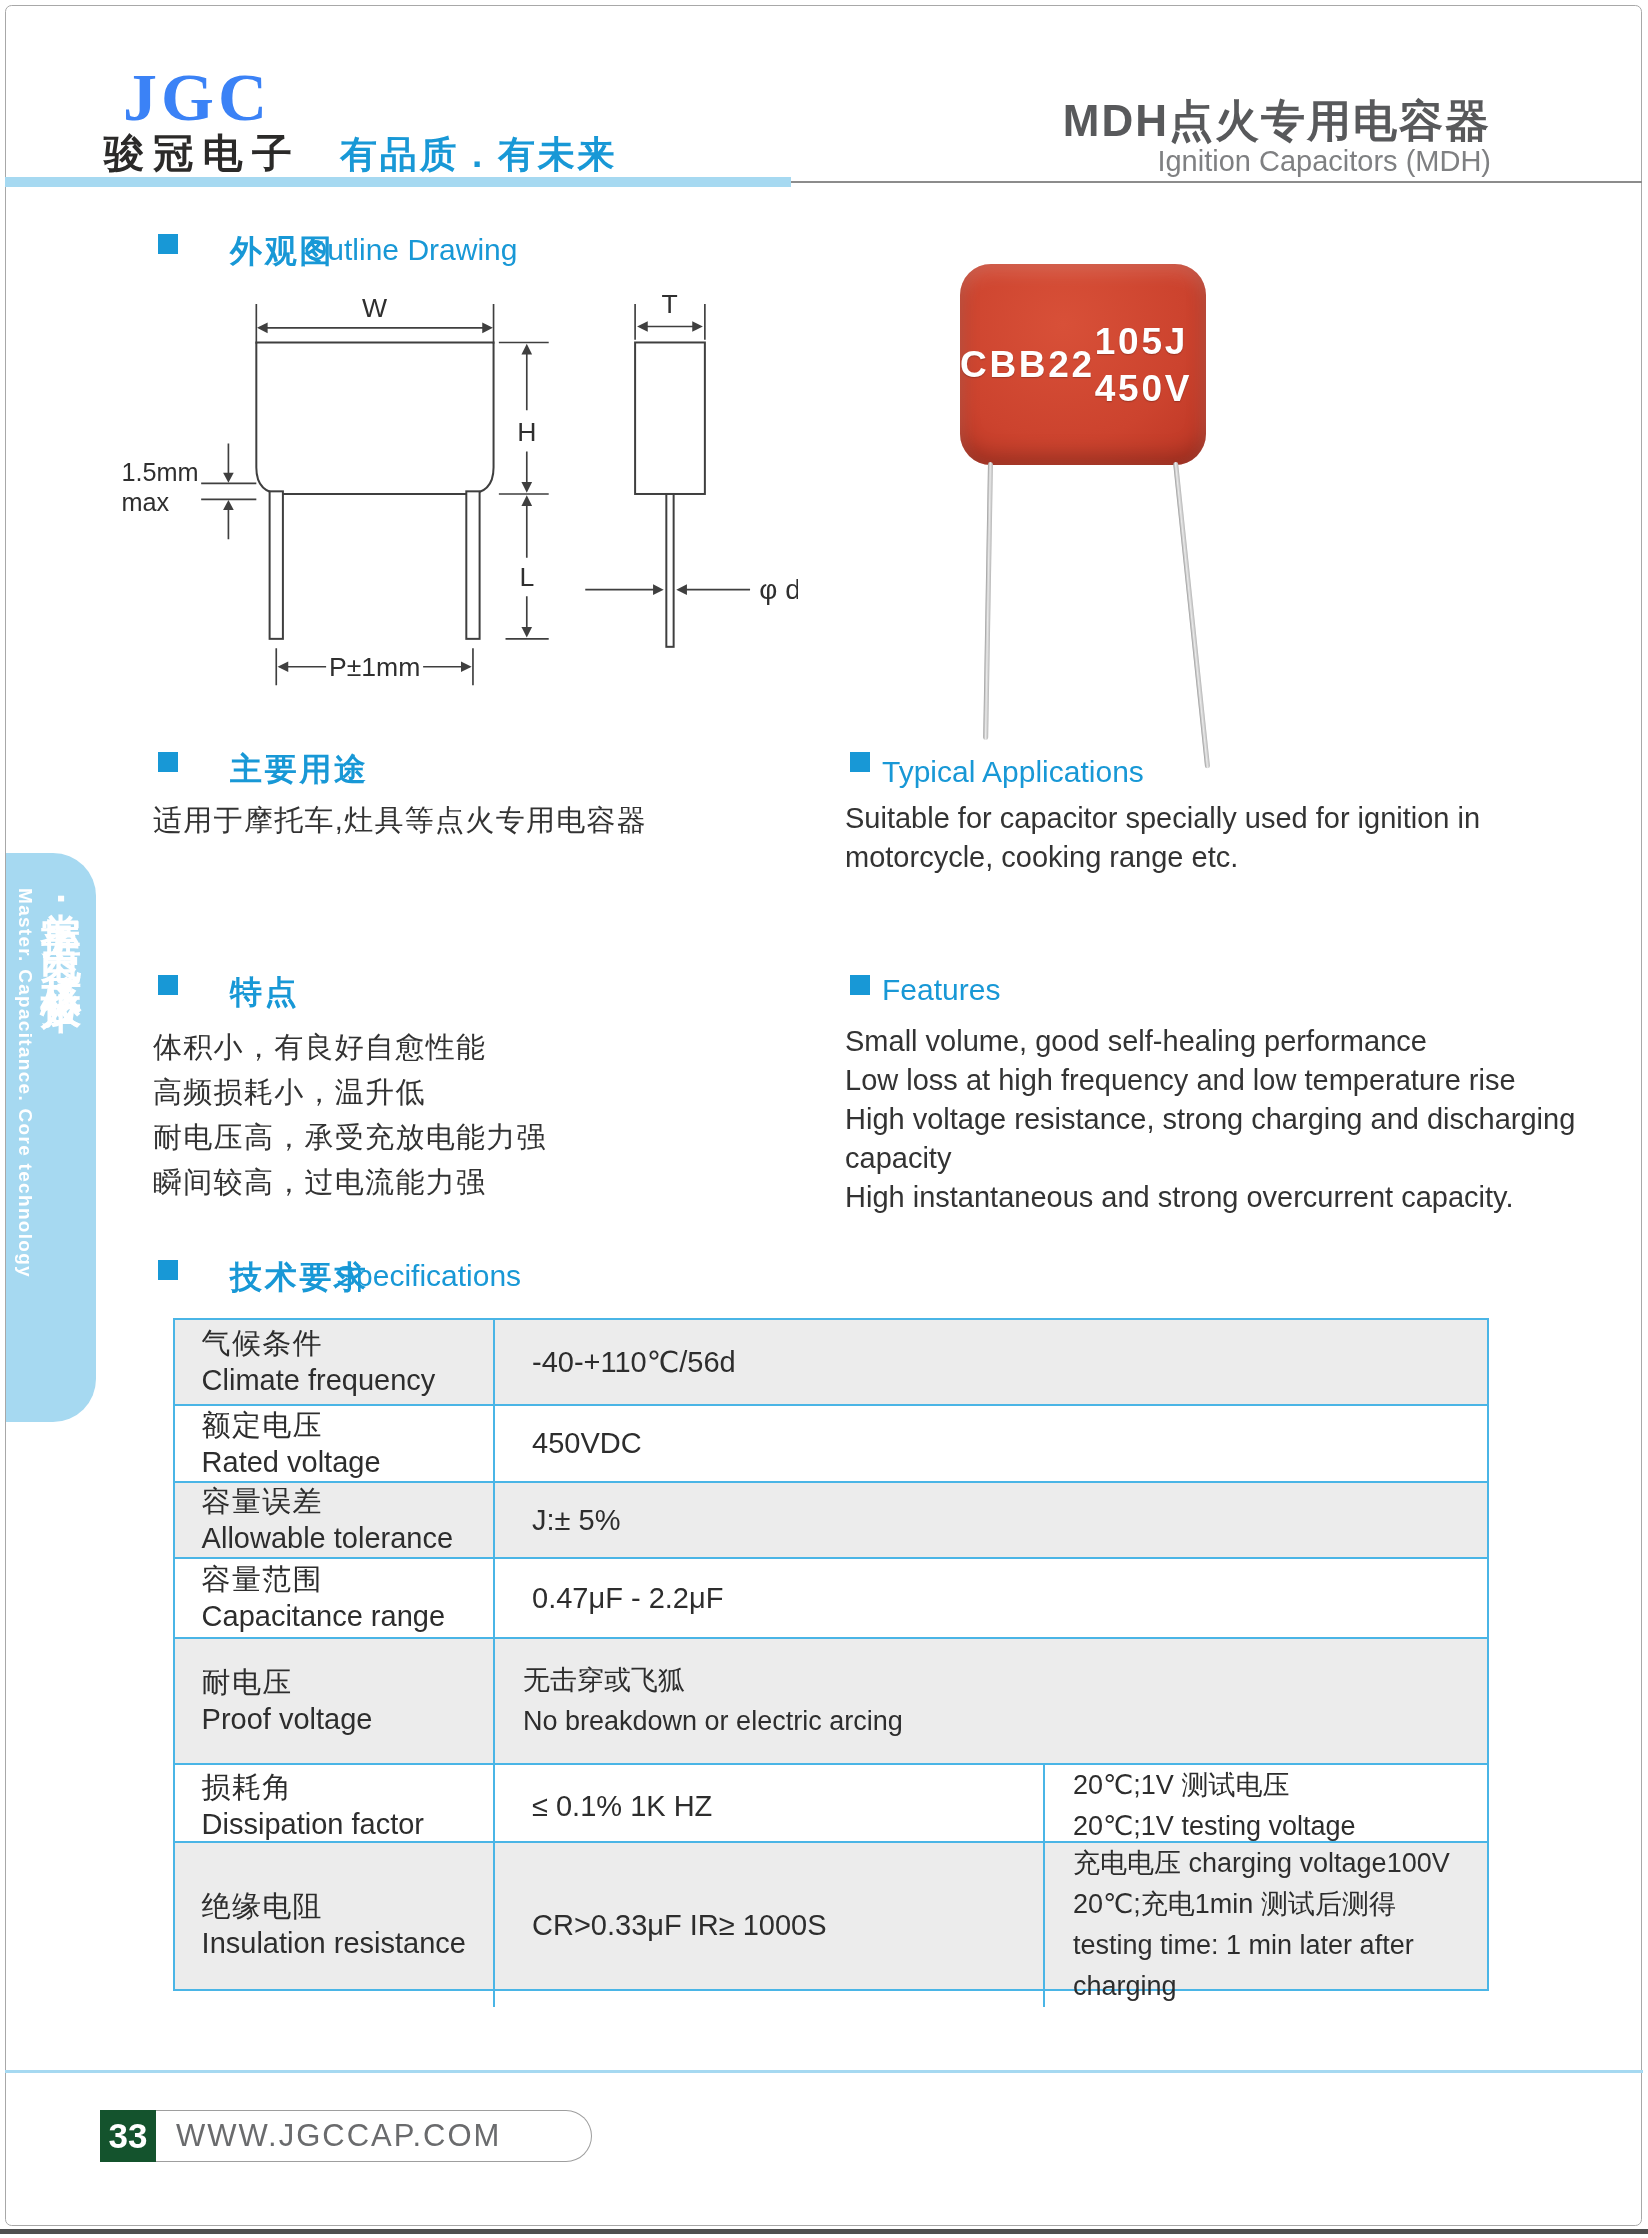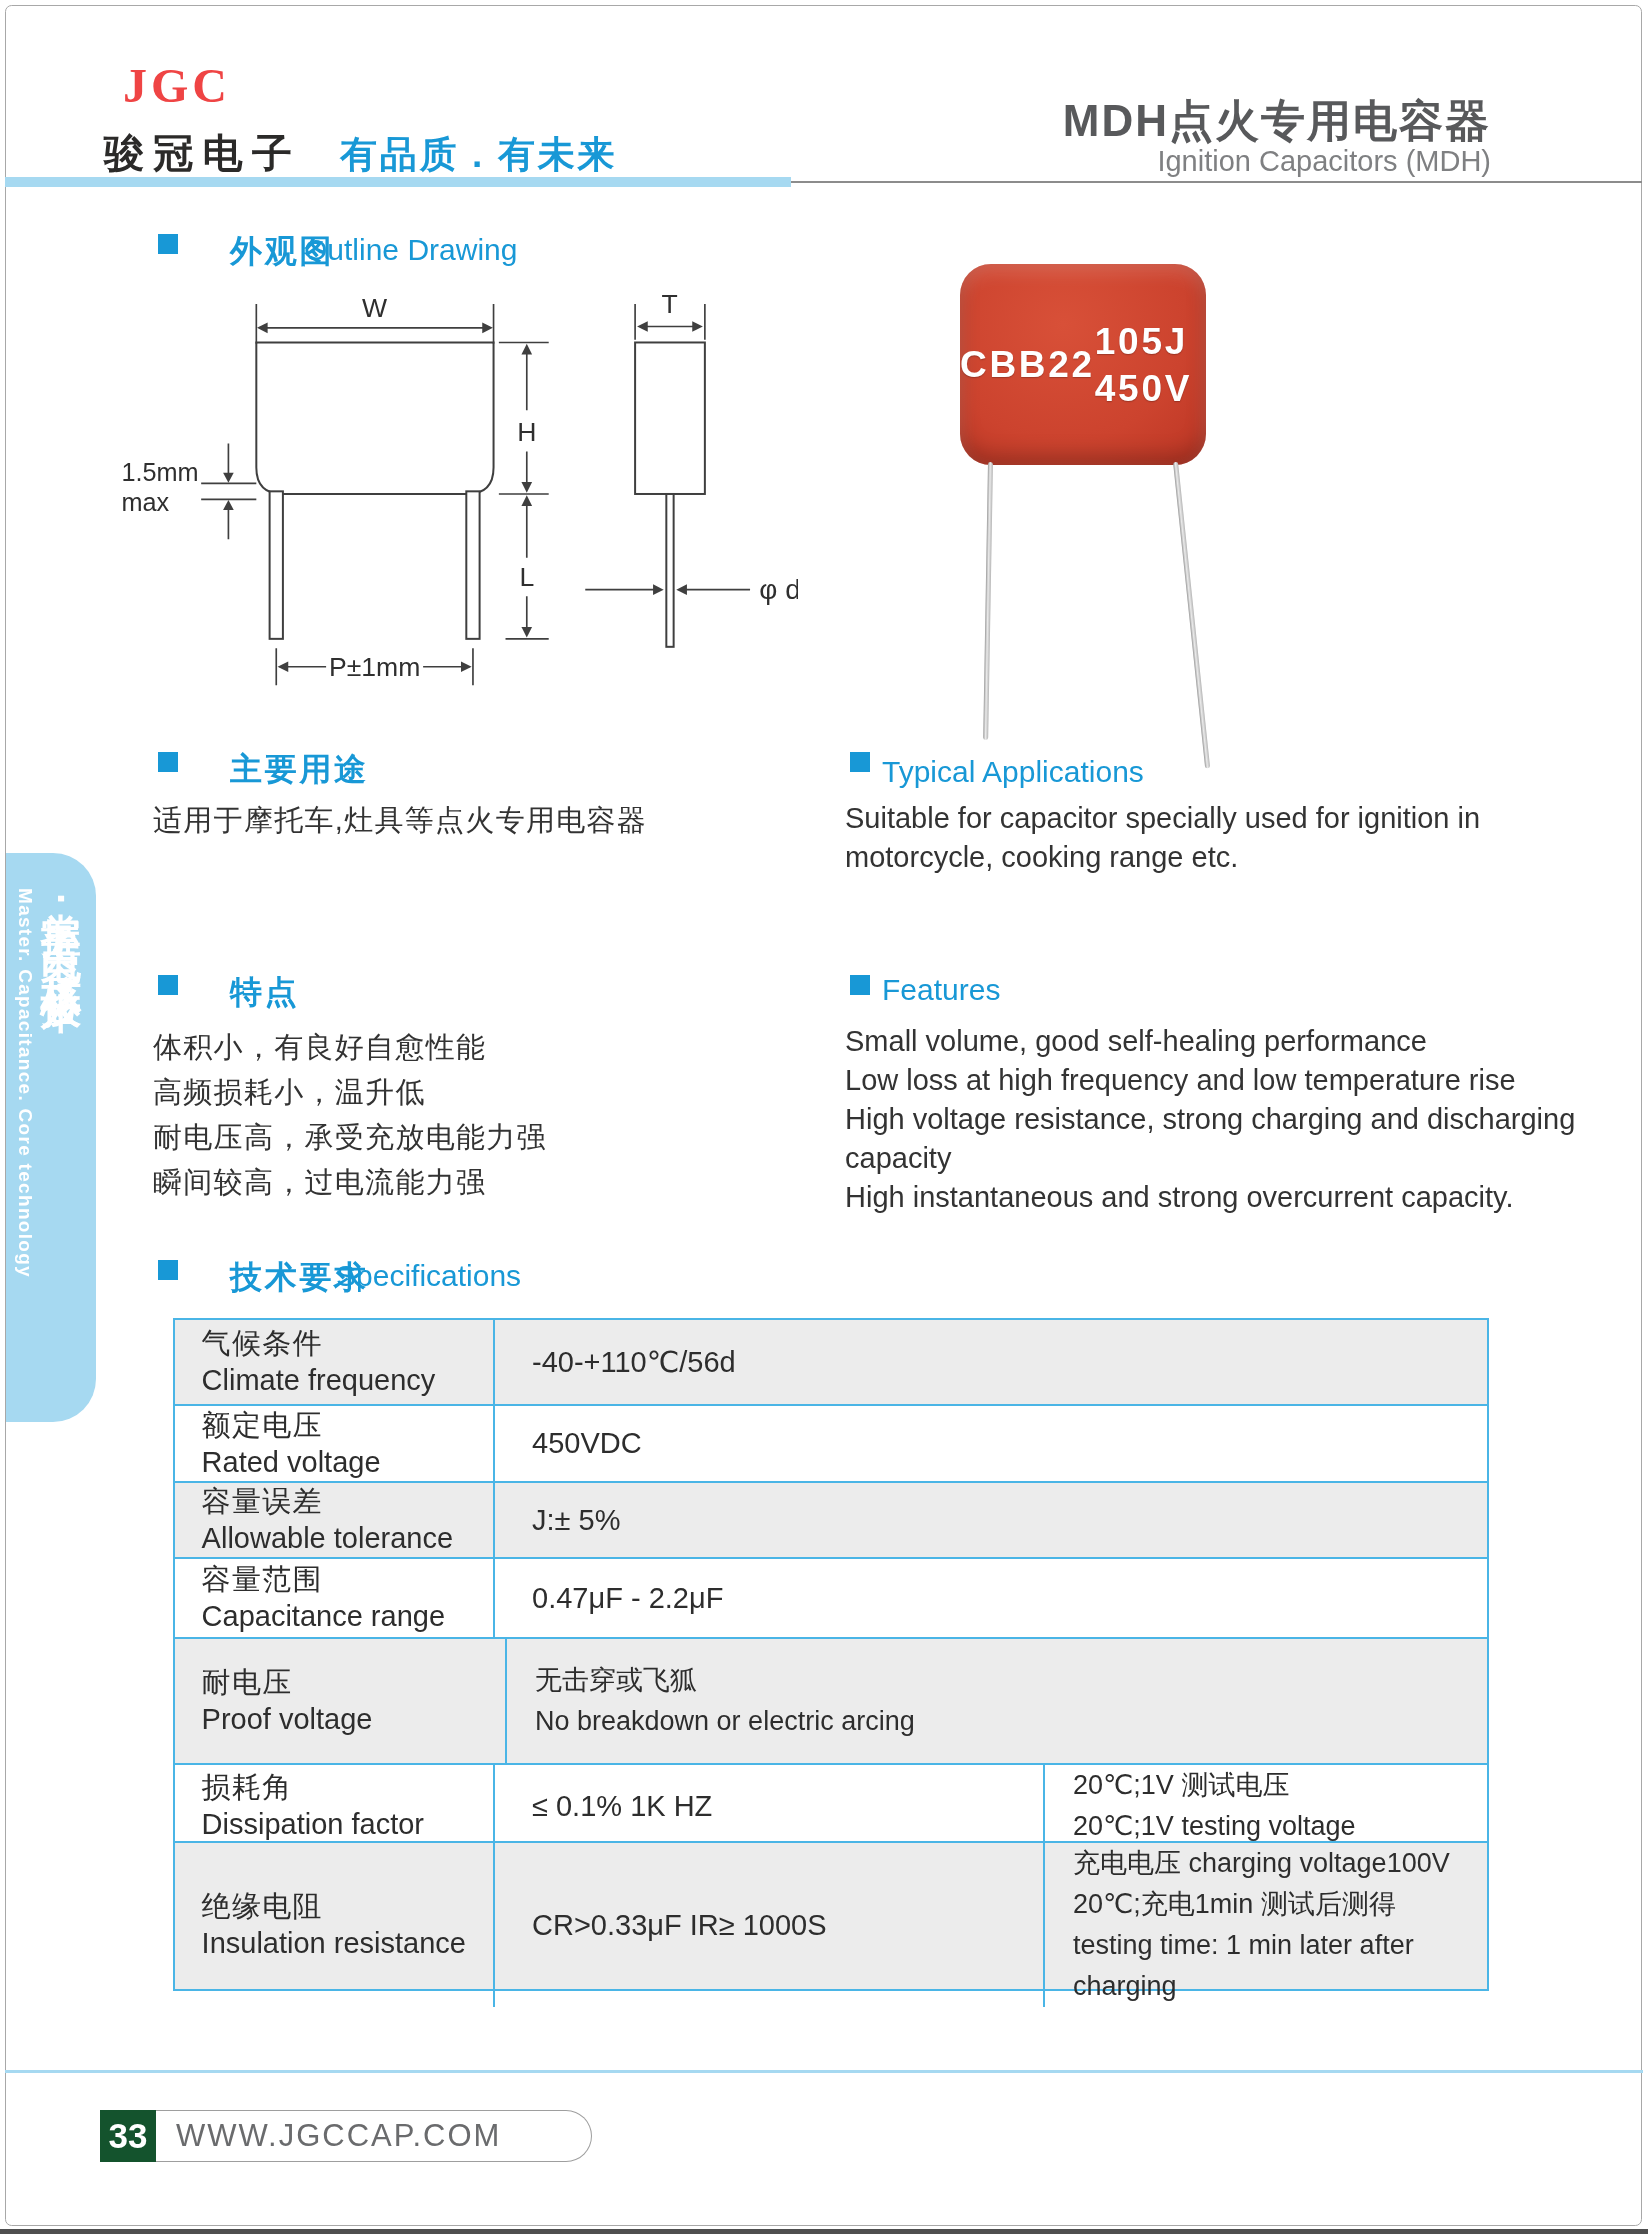--- a/index.html
+++ b/index.html
@@ -4,21 +4,21 @@
 <style>
   html,body{margin:0;padding:0;background:#ffffff;}
   body{width:1649px;height:2239px;position:relative;overflow:hidden;
        font-family:"Liberation Sans","DejaVu Sans",sans-serif;color:#2f2f2f;}
   .abs{position:absolute;}
   
   .page-frame{left:5.3px;top:5.3px;width:1635px;height:2219px;border:1.3px solid #a8a8a8;border-radius:6.6px;}
   .bottom-rule{left:0;top:2229px;width:1649px;height:4.7px;background:#4f4f4f;}
   
   .logo{left:123px;top:58px;font-family:"Liberation Serif","DejaVu Serif",serif;
-        font-size:48px;font-weight:700;color:#ef4444;letter-spacing:4px;}
+        font-size:68px;font-weight:700;color:#3b82f6;letter-spacing:4px;}
   .company{left:104px;top:126px;font-size:40px;font-weight:700;color:#2b2a29;letter-spacing:9.3px;}
   .slogan{left:340px;top:130px;font-size:37px;font-weight:700;color:#1898d6;letter-spacing:2.7px;}
   .hdr-bar{left:5.3px;top:177px;width:786px;height:10px;background:#a6d9f1;}
   .hdr-line{left:791px;top:181px;width:851px;height:2px;background:#8c8c8c;}
   .title-cn{left:797px;top:92px;width:694px;text-align:right;font-size:44px;font-weight:700;color:#58595b;letter-spacing:2px;}
   .title-en{left:797px;top:145px;width:694px;text-align:right;font-size:29px;color:#7f8082;}
   
   .bullet{width:20px;height:20px;background:#1898d6;}
   .h-cn{font-size:32px;font-weight:700;color:#1898d6;letter-spacing:2.7px;margin-left:40px;}
   .h-en{font-size:30px;color:#1898d6;}
@@ -49,21 +49,21 @@
   .spec-row + .spec-row{border-top:2px solid #4ab5e6;}
   .spec-row.gray{background:#ececec;}
   .cell{box-sizing:border-box;display:flex;flex-direction:column;justify-content:center;}
   .cell-label{padding-left:26.6px;}
   .cell-label .cn{font-size:29px;color:#2d2d2d;line-height:37px;letter-spacing:1.3px;}
   .cell-label .en{font-size:29px;color:#2d2d2d;line-height:37px;}
   .cell-val{border-left:2px solid #4ab5e6;padding-left:37px;font-size:29px;color:#2d2d2d;}
   .cell-val.span2{grid-column:2/4;}
   .cell-note{border-left:2px solid #4ab5e6;padding-left:28px;font-size:27px;color:#2d2d2d;}
   .r1{height:84px;}.r2{height:75px;}.r3{height:74px;}.r4{height:78px;}
-  .r5{height:124px;gap:12px;}.r6{height:76px;}.r7{height:146px;}
+  .r5{height:124px;}.r6{height:76px;}.r7{height:146px;}
   .vl-wide div{line-height:56px;}
   .vl-wide2 div{line-height:57px;}
   .nl div{line-height:41px;}
   
   .foot-line{left:5.3px;top:2070px;width:1638px;height:2.7px;background:#a6d9f1;}
   .foot-pill{left:100px;top:2110px;height:52px;display:flex;align-items:stretch;}
   .foot-num{width:56px;background:#14532d;color:#ffffff;font-size:35px;font-weight:700;
             display:flex;align-items:center;justify-content:center;}
   .foot-url{width:436px;border:1.3px solid #9e9e9e;border-left:none;border-radius:0 26.6px 26.6px 0;
             display:flex;align-items:center;padding-left:20px;box-sizing:border-box;

